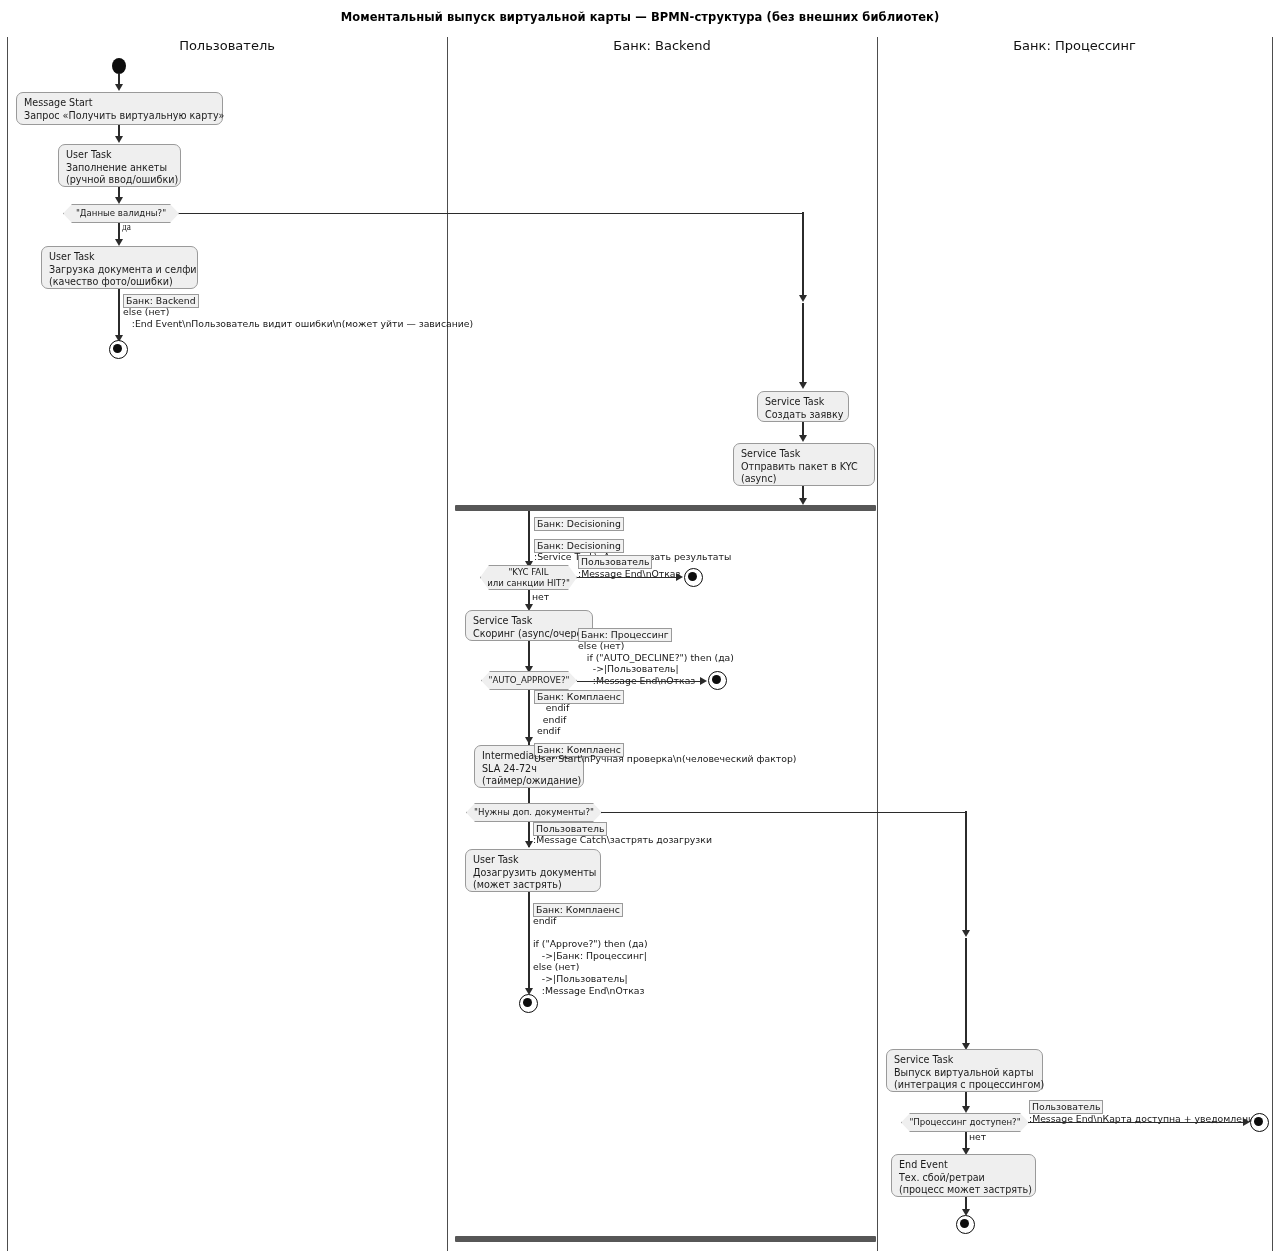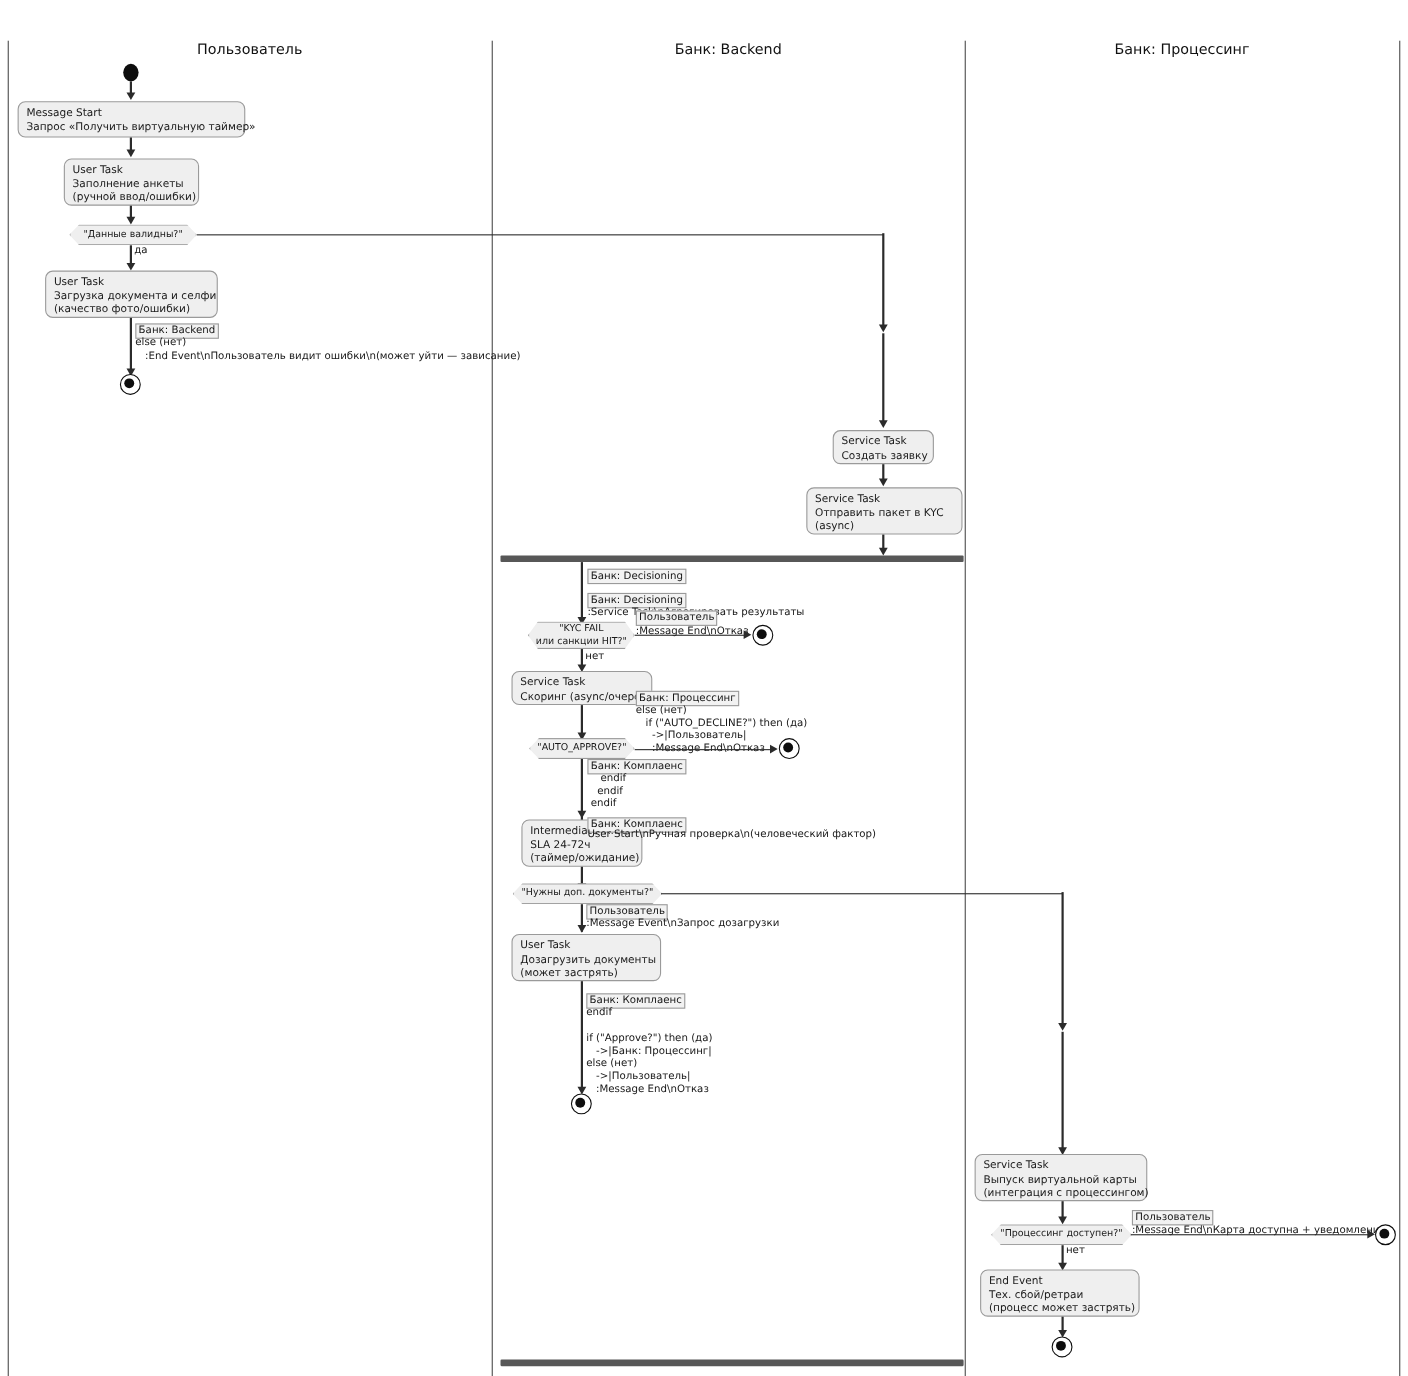--- a/index.html
+++ b/index.html
@@ -158,51 +158,52 @@
     border: 1px solid #9a9a9a;
     padding: 0px 2px;
     white-space: nowrap;
   }
 </style>
 </head>
 <body>
 
 <div id="canvas">
 
+  <div class="diagram-title">Моментальный выпуск виртуальной карты — BPMN-структура (без внешних библиотек)</div>
 
   <div class="lane-divider" style="left:7px;   top:37px; height:1214px;"></div>
   <div class="lane-divider" style="left:447px; top:37px; height:1214px;"></div>
   <div class="lane-divider" style="left:877px; top:37px; height:1214px;"></div>
   <div class="lane-divider" style="left:1272px;top:37px; height:1214px;"></div>
 
   <div class="lane-title" style="left:7px;   top:38px; width:440px;">Пользователь</div>
   <div class="lane-title" style="left:447px; top:38px; width:430px;">Банк: Backend</div>
   <div class="lane-title" style="left:877px; top:38px; width:395px;">Банк: Процессинг</div>
 
   <div class="start-node" style="left:112px; top:58px;"></div>
 
   <div class="vline" style="left:118.4px; top:74px; height:11px;"></div>
   <div class="arrow-down" style="left:114.8px; top:84px;"></div>
 
   <div class="node" style="left:16px; top:92px; width:207px; height:33px;">Message Start
-Запрос «Получить виртуальную таймер»</div>
+Запрос «Получить виртуальную карту»</div>
 
   <div class="vline" style="left:118.4px; top:125px; height:13px;"></div>
   <div class="arrow-down" style="left:114.8px; top:136px;"></div>
 
   <div class="node" style="left:58px; top:144px; width:123px; height:43px;">User Task
 Заполнение анкеты
 (ручной ввод/ошибки)</div>
 
   <div class="vline" style="left:118.4px; top:187px; height:12px;"></div>
   <div class="arrow-down" style="left:114.8px; top:197px;"></div>
 
   <div class="decision" style="left:63px; top:204px; width:116px; height:19px;">"Данные валидны?"</div>
 
-  <div class="edge-label" style="left:122px; top:222px;">да</div>
+  <div class="edge-label" style="left:122px; top:222px;font-family:Liberation Serif, serif;">да</div>
 
   <div class="vline" style="left:118.4px; top:223px; height:18px;"></div>
   <div class="arrow-down" style="left:114.8px; top:239px;"></div>
 
   <div class="node" style="left:41px; top:246px; width:157px; height:43px;">User Task
 Загрузка документа и селфи
 (качество фото/ошибки)</div>
 
   <div class="hline" style="left:179px; top:212.5px; width:624px;"></div>
   <div class="vline" style="left:802.4px; top:212px; height:84px;"></div>
@@ -294,21 +295,21 @@
 
   <div class="decision" style="left:466px; top:803px; width:136px; height:19px;">"Нужны доп. документы?"</div>
 
   <div class="hline" style="left:601px; top:811.5px; width:365px;"></div>
   <div class="vline" style="left:965.4px; top:811px; height:120px;"></div>
   <div class="arrow-down" style="left:961.8px; top:930px;"></div>
   <div class="vline" style="left:965.4px; top:938px; height:108px;"></div>
   <div class="arrow-down" style="left:961.8px; top:1043px;"></div>
 
   <div class="note-box" style="left:533px; top:822px;">Пользователь</div>
-  <div class="edge-label" style="left:533px; top:834px;">:Message Event\nЗапрос дозагрузки</div>
+  <div class="edge-label" style="left:533px; top:834px;">:Message Catch\застрять дозагрузки</div>
 
   <div class="vline" style="left:528.4px; top:822px; height:25px;"></div>
   <div class="arrow-down" style="left:524.8px; top:841px;"></div>
 
   <div class="node" style="left:465px; top:849px; width:136px; height:43px;">User Task
 Дозагрузить документы
 (может застрять)</div>
 
   <div class="note-box" style="left:533px; top:903px;">Банк: Комплаенс</div>
   <div class="edge-label" style="left:533px; top:915px;">endif

